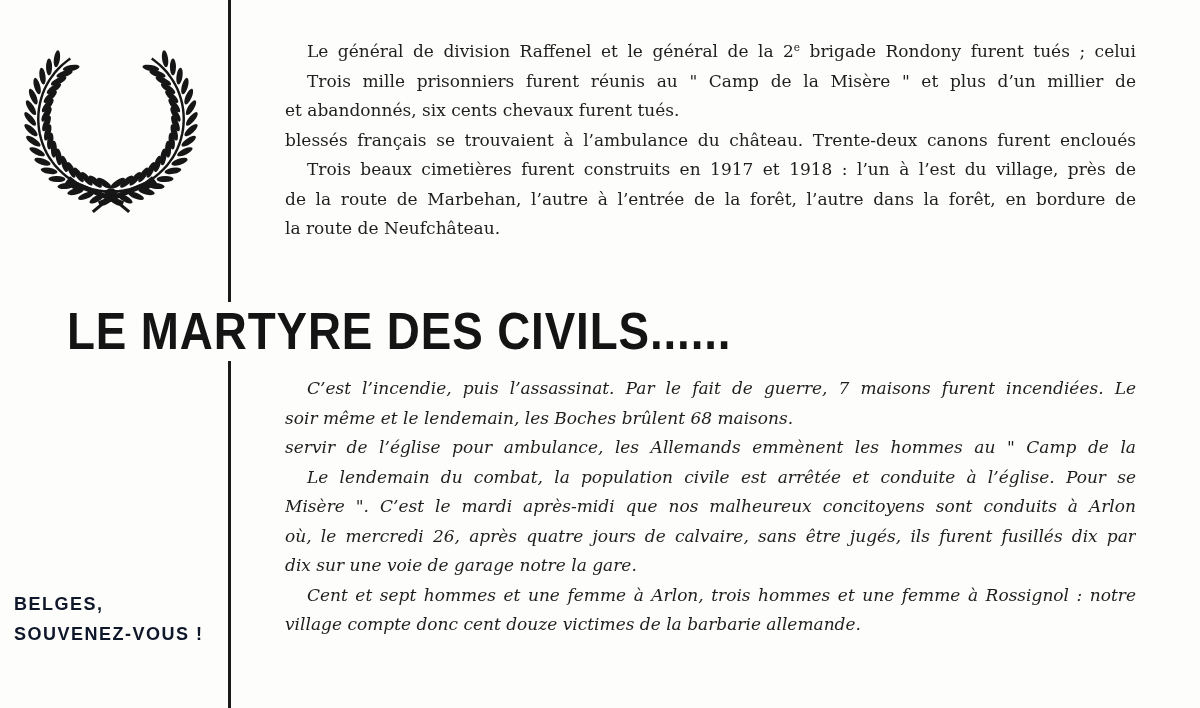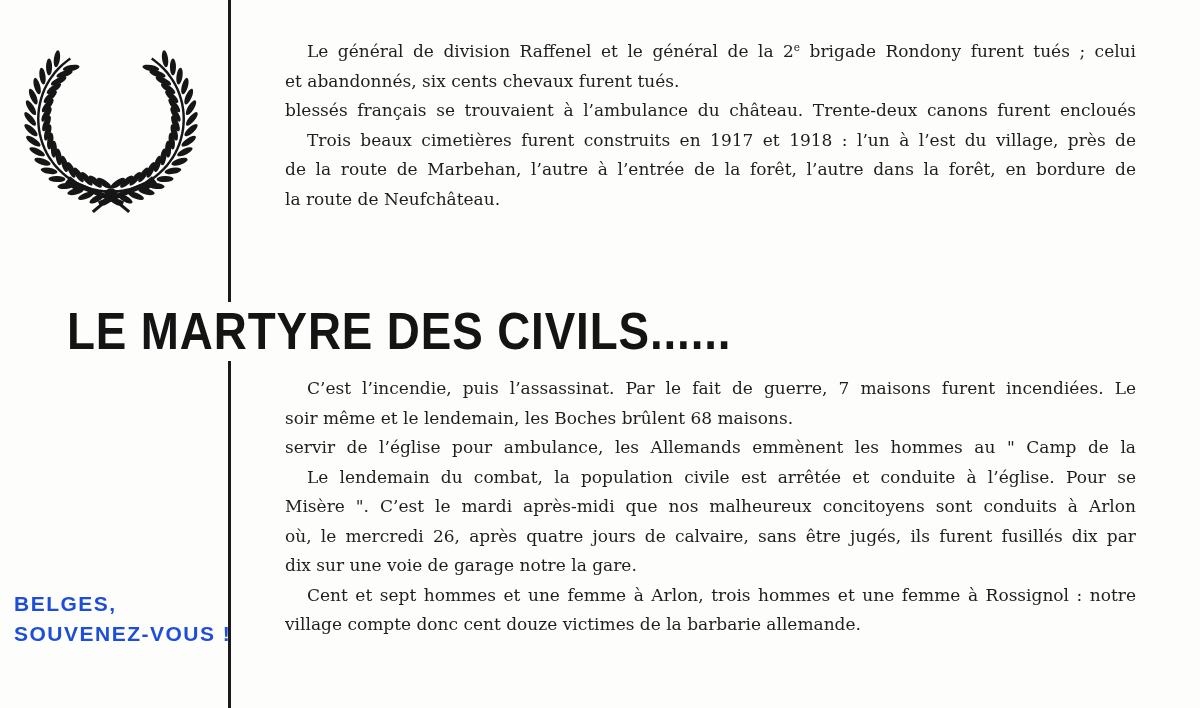--- a/index.html
+++ b/index.html
@@ -20,21 +20,21 @@
   #wreath-box { position: absolute; left: 8px; top: 32px; width: 206px; height: 192px; }
   #wreath-box svg { width: 100%; height: 100%; }
 
   
   .textcol {
     position: absolute; left: 285px; width: 851px;
     font-size: 17px; line-height: 29.5px;
     color: #1e1e1e;
   }
   #section-battle { top: 37px; }
-  #section-civils { top: 374px; }
+  #section-civils { top: 374px; font-style: italic; }
   .para { margin: 0; }
   .line {
     height: 29.5px;
     text-align: justify;
     text-align-last: justify;
     white-space: normal;
     overflow: hidden;
   }
   .line.indent { padding-left: 22px; }
   .line.plast { text-align-last: left; }
@@ -51,24 +51,24 @@
     white-space: nowrap;
     transform: scaleX(0.88);
     transform-origin: left top;
   }
 
   
   #slogan {
     position: absolute; left: 14px; top: 589px;
     font-family: "Liberation Sans", sans-serif;
     font-weight: 700;
-    font-size: 21px;
+    font-size: 18px;
     letter-spacing: 1.5px;
     line-height: 30px;
-    color: #1d4ed8;
+    color: #0f172a;
     white-space: nowrap;
   }
 </style>
 </head>
 <body>
 
 <div id="page">
 
   <div id="wreath-box">
     <svg id="wreath-svg" viewBox="0 0 200 190" xmlns="http://www.w3.org/2000/svg">
@@ -157,20 +157,21 @@
   </div>
 
   <div id="rule-top" class="vrule"></div>
   <div id="rule-bottom" class="vrule"></div>
 
   <div id="section-battle" class="textcol">
       <div class="para">
         <div class="line indent">Le général de division Raffenel et le général de la 2<sup>e</sup> brigade Rondony furent tués ; celui</div>
       </div>
       <div class="para">
+        <div class="line indent">Trois mille prisonniers furent réunis au " Camp de la Misère " et plus d’un millier de</div>
         <div class="line plast">et abandonnés, six cents chevaux furent tués.</div>
         <div class="line">blessés français se trouvaient à l’ambulance du château. Trente-deux canons furent encloués</div>
       </div>
       <div class="para">
         <div class="line indent">Trois beaux cimetières furent construits en 1917 et 1918 : l’un à l’est du village, près de</div>
         <div class="line">de la route de Marbehan, l’autre à l’entrée de la forêt, l’autre dans la forêt, en bordure de</div>
         <div class="line plast">la route de Neufchâteau.</div>
       </div>
     </div>
 

